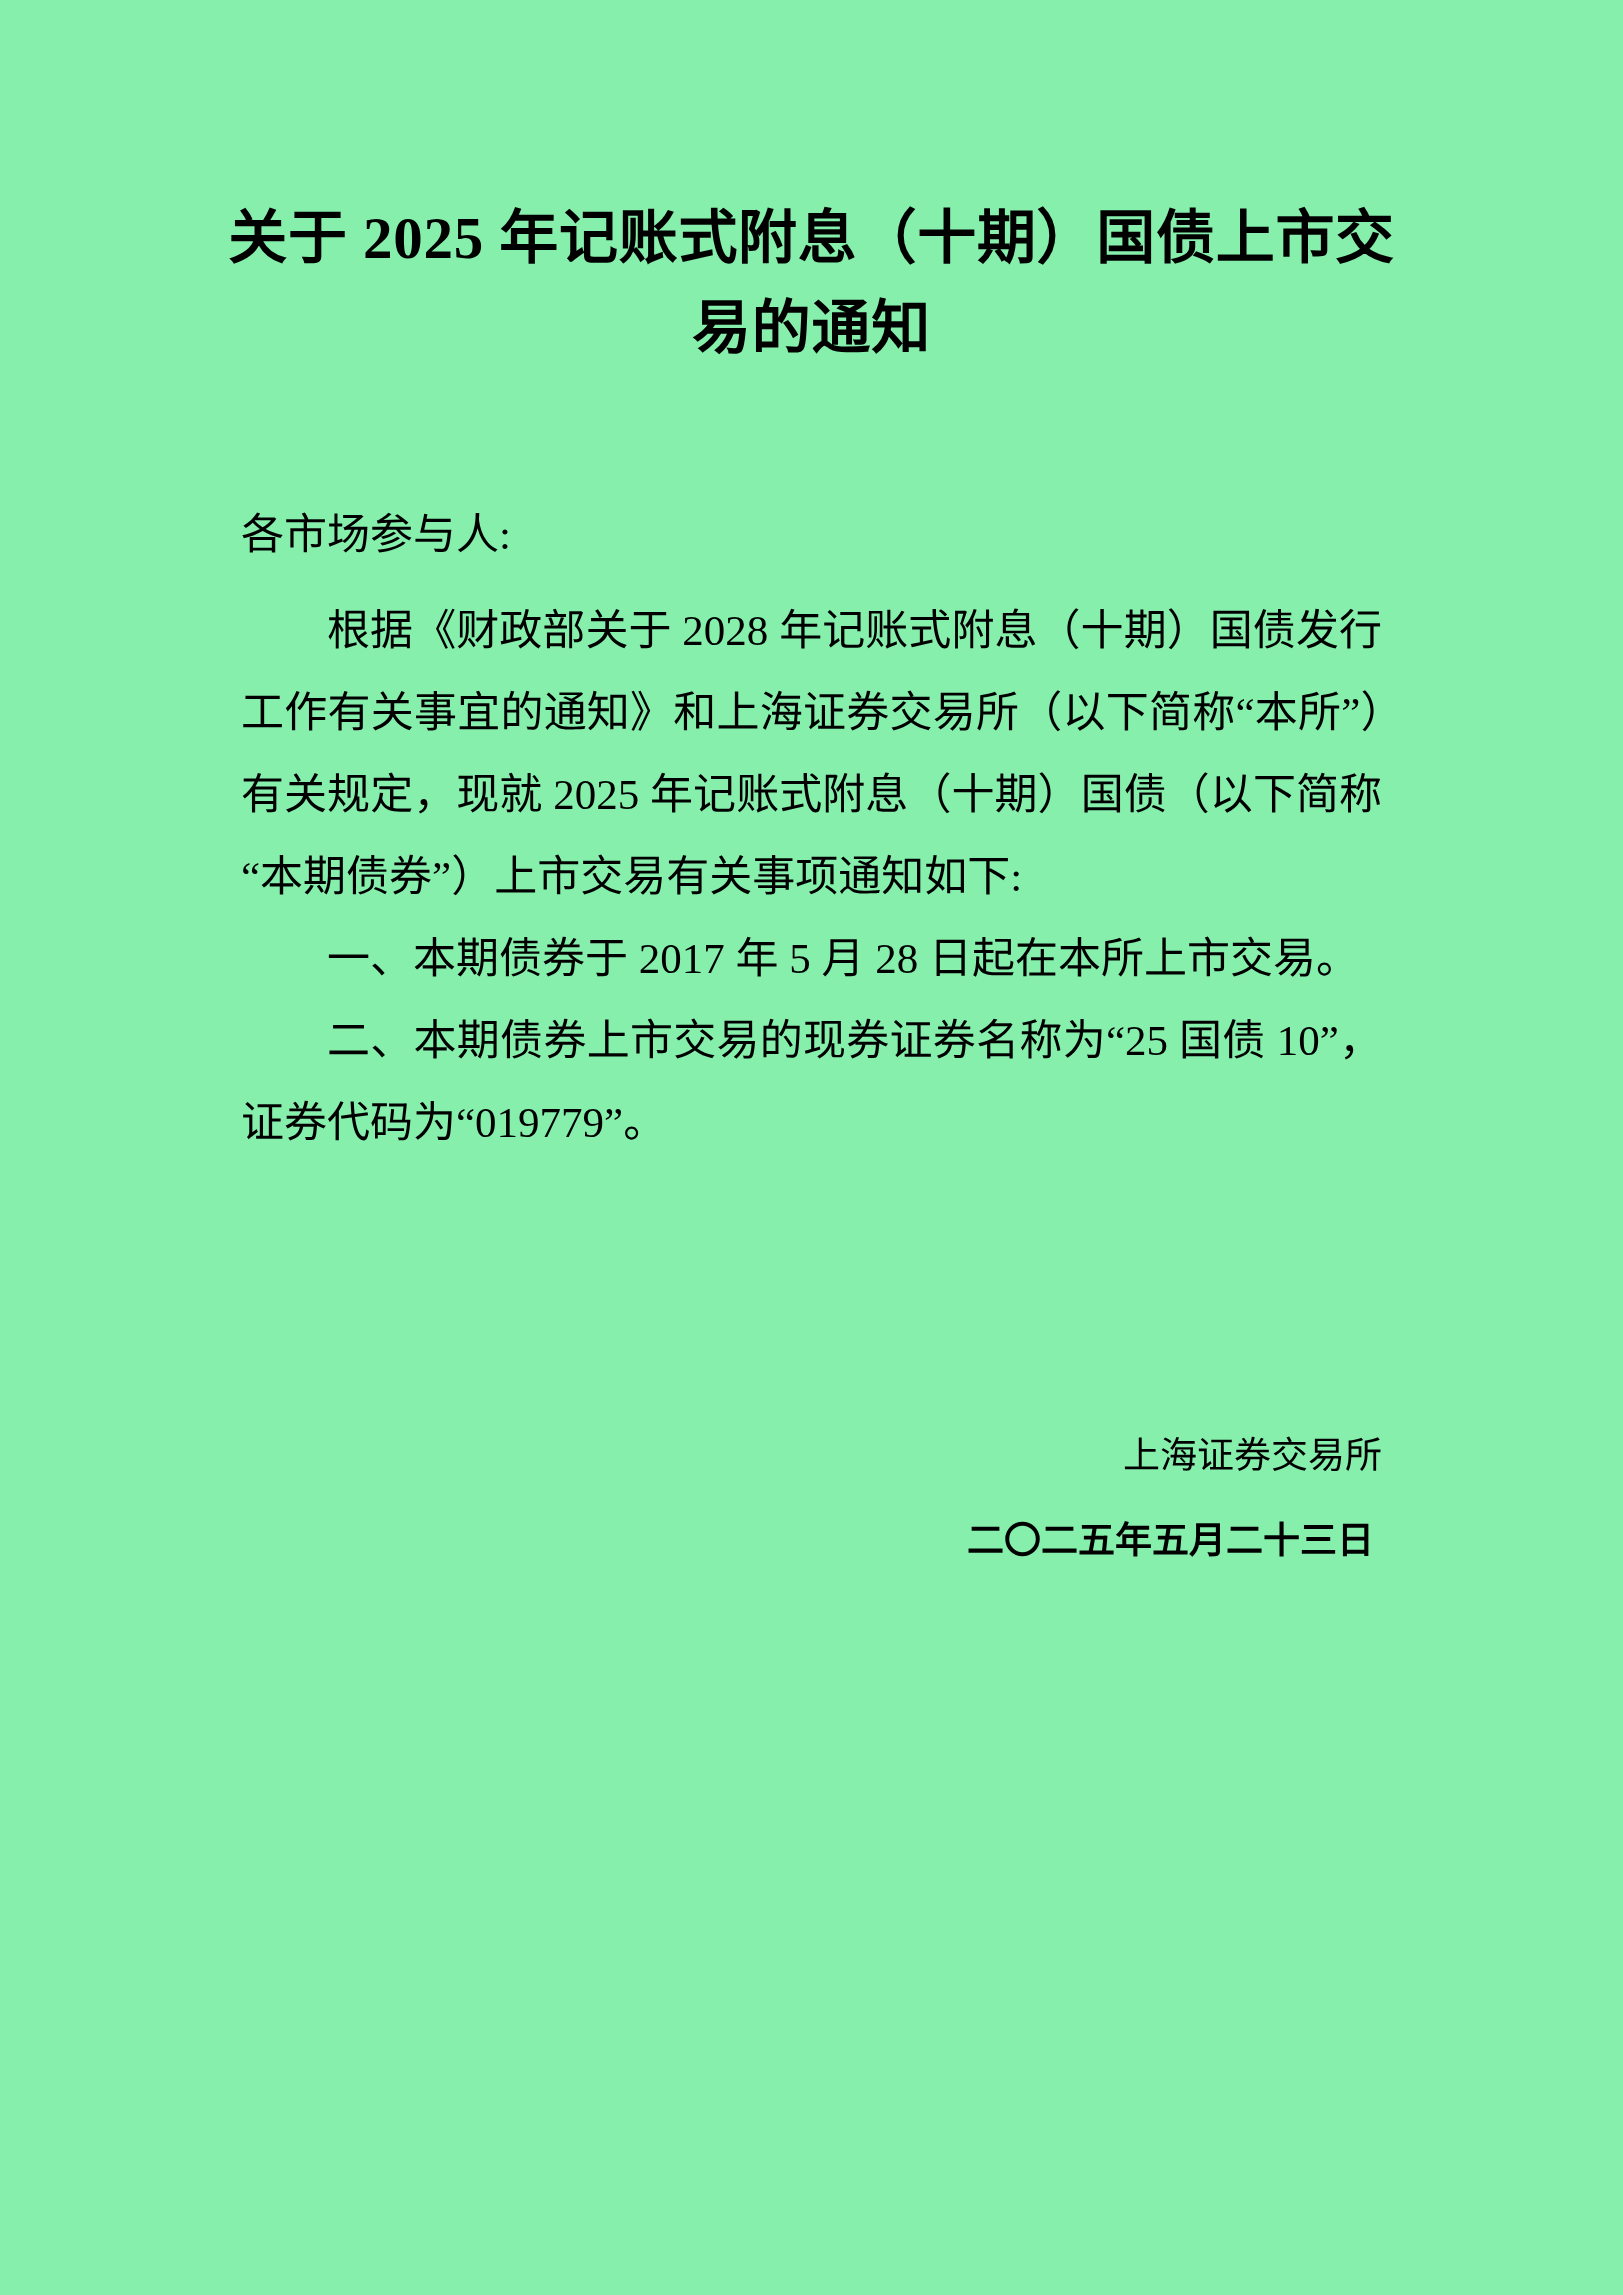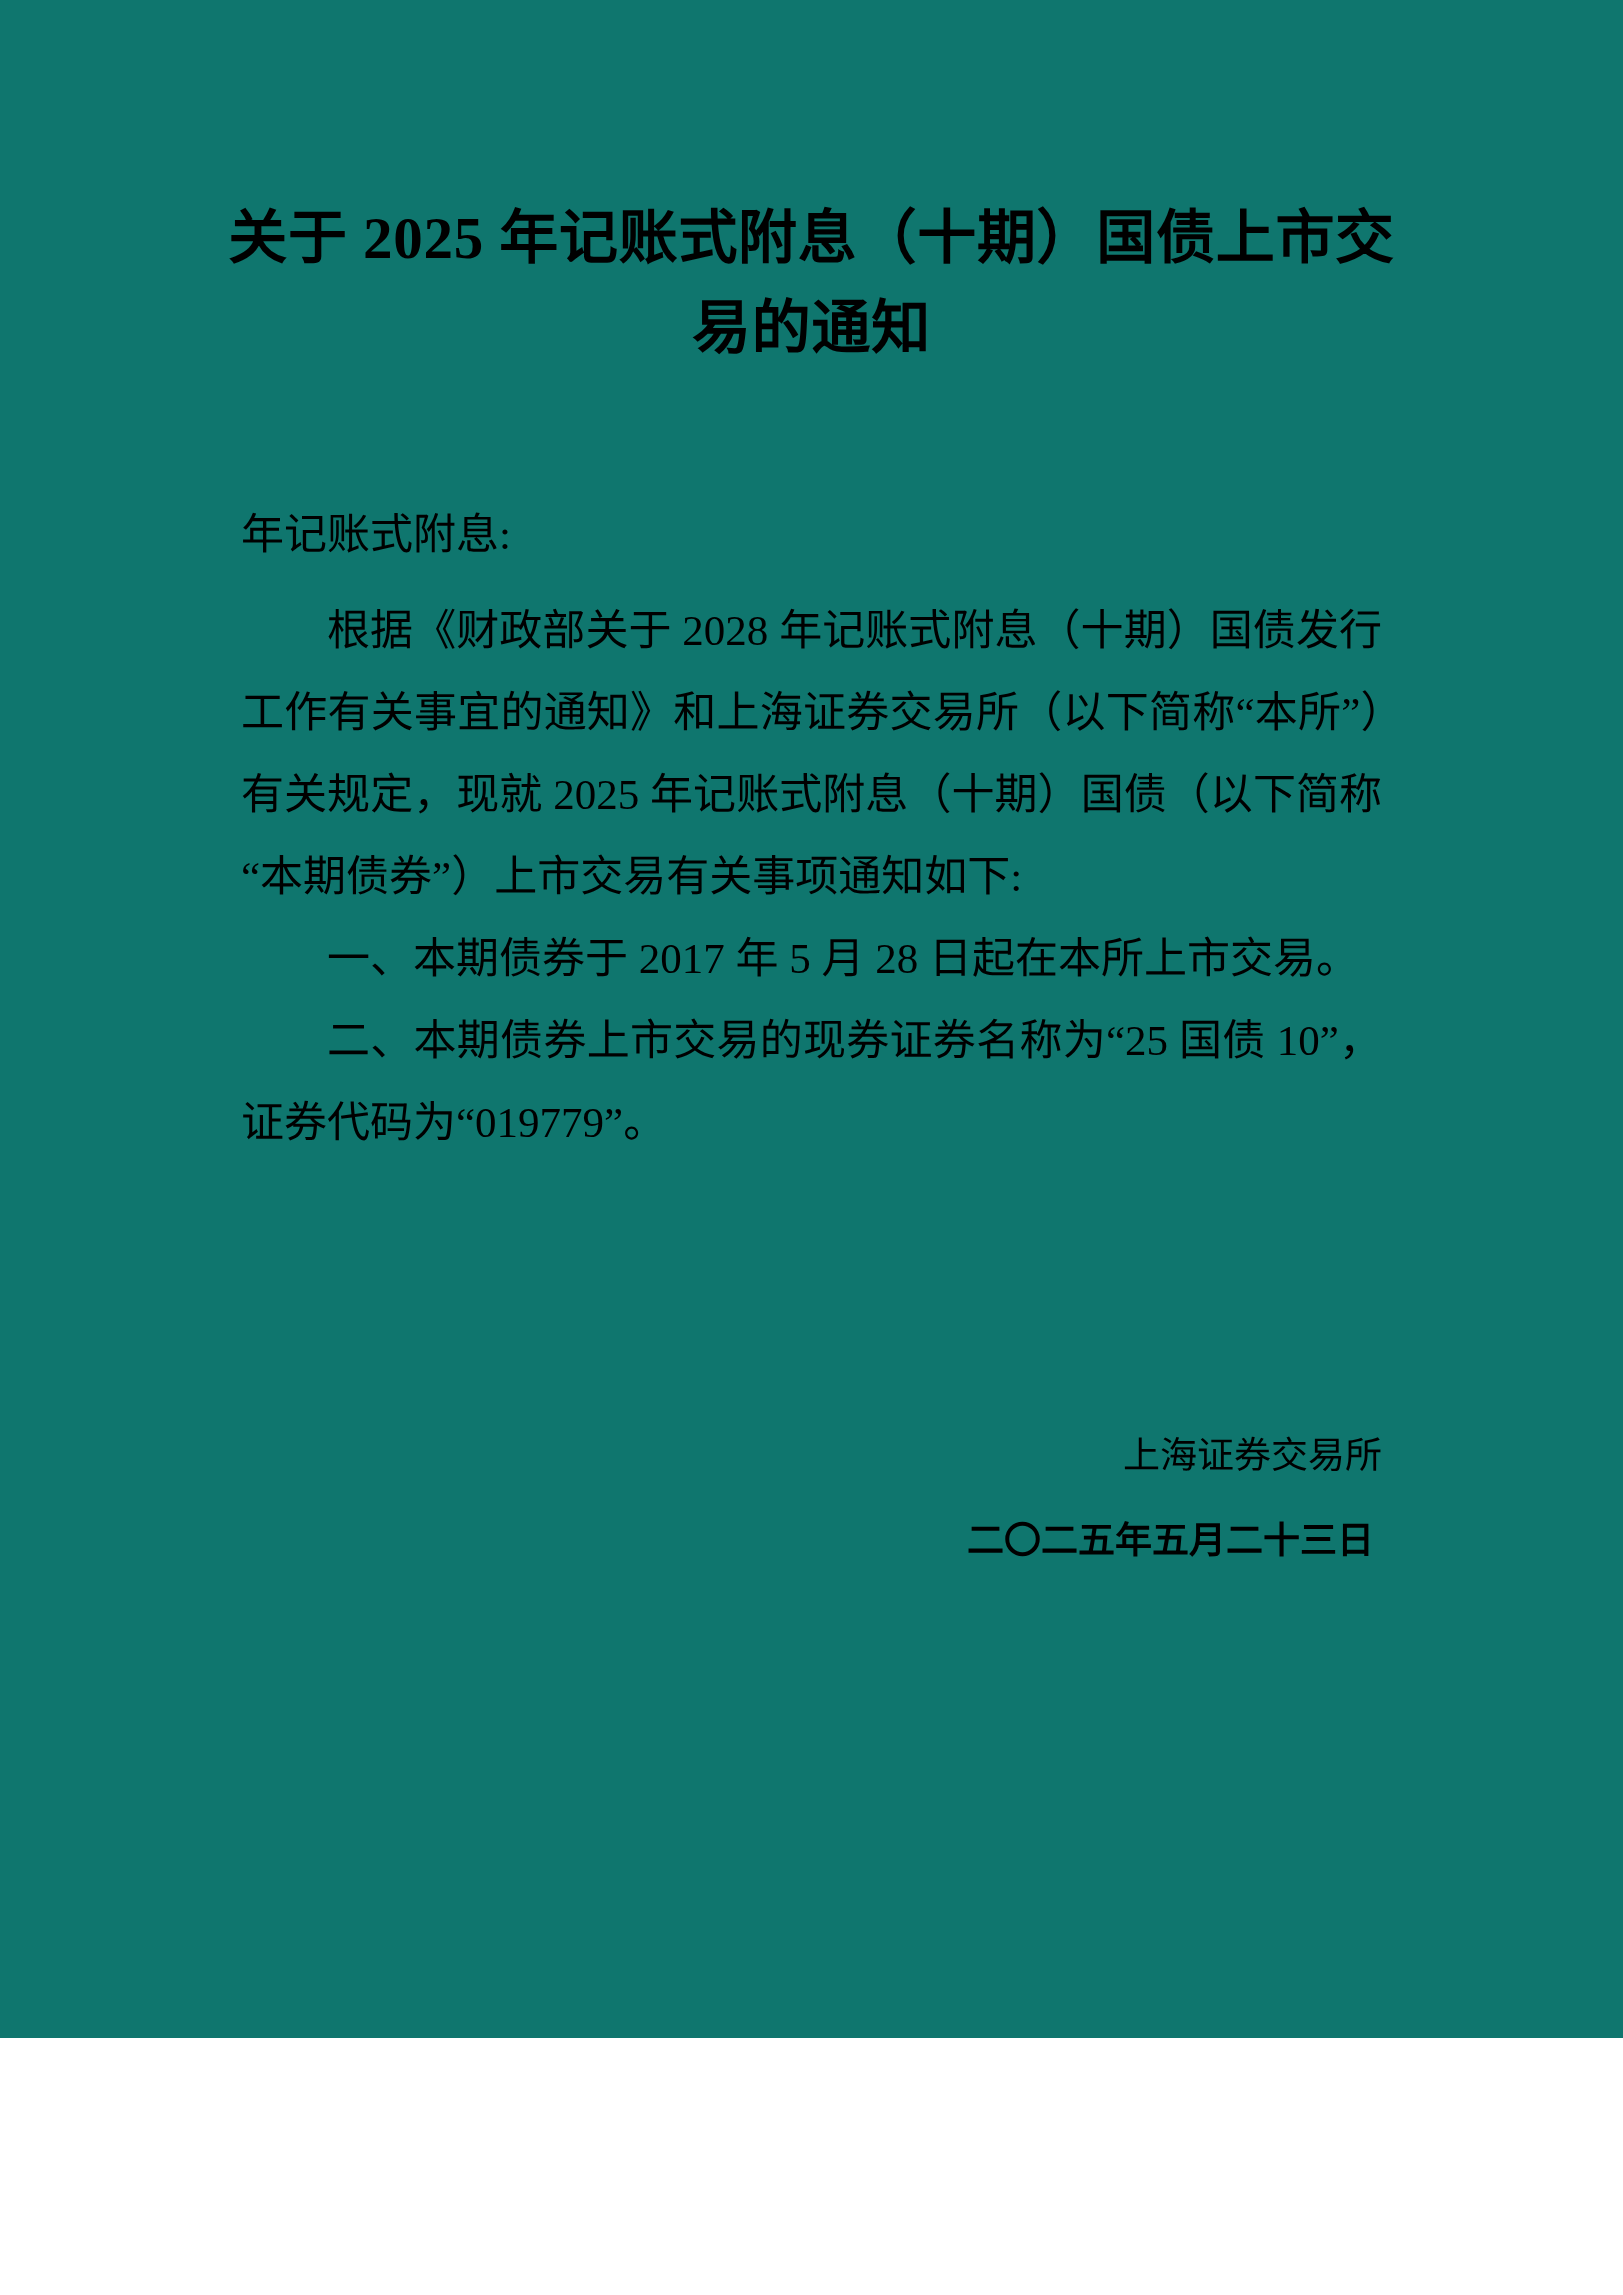--- a/index.html
+++ b/index.html
@@ -3,22 +3,22 @@
 <meta charset="utf-8">
 <style>
   html, body {
     margin: 0;
     padding: 0;
     background: #ffffff;
   }
   .page {
     position: relative;
     width: 1623px;
-    height: 2038px;
-    background: #0f766e;
+    height: 2295px;
+    background: #86efac;
     color: #000000;
     font-family: "Liberation Serif", serif;
     box-sizing: border-box;
     padding: 0 241px;
     overflow: hidden;
   }
   .doc-title {
     font-size: 59px;
     font-weight: bold;
     line-height: 90px;
@@ -56,21 +56,21 @@
 </style>
 </head>
 <body>
 
 <div class="page">
 
   <h1 class="doc-title">关于 2025 年记账式附息（十期）国债上市交易的通知</h1>
 
   <div class="doc-body">
 
-    <p class="salutation">年记账式附息:</p>
+    <p class="salutation">各市场参与人:</p>
 
     <p class="para">根据《财政部关于 2028 年记账式附息（十期）国债发行工作有关事宜的通知》和上海证券交易所（以下简称“本所”）有关规定，现就 2025 年记账式附息（十期）国债（以下简称“本期债券”）上市交易有关事项通知如下:</p>
 
     <p class="para">一、本期债券于 2017 年 5 月 28 日起在本所上市交易。</p>
 
     <p class="para">二、本期债券上市交易的现券证券名称为“25 国债 10”，证券代码为“019779”。</p>
 
 
   </div>
 

